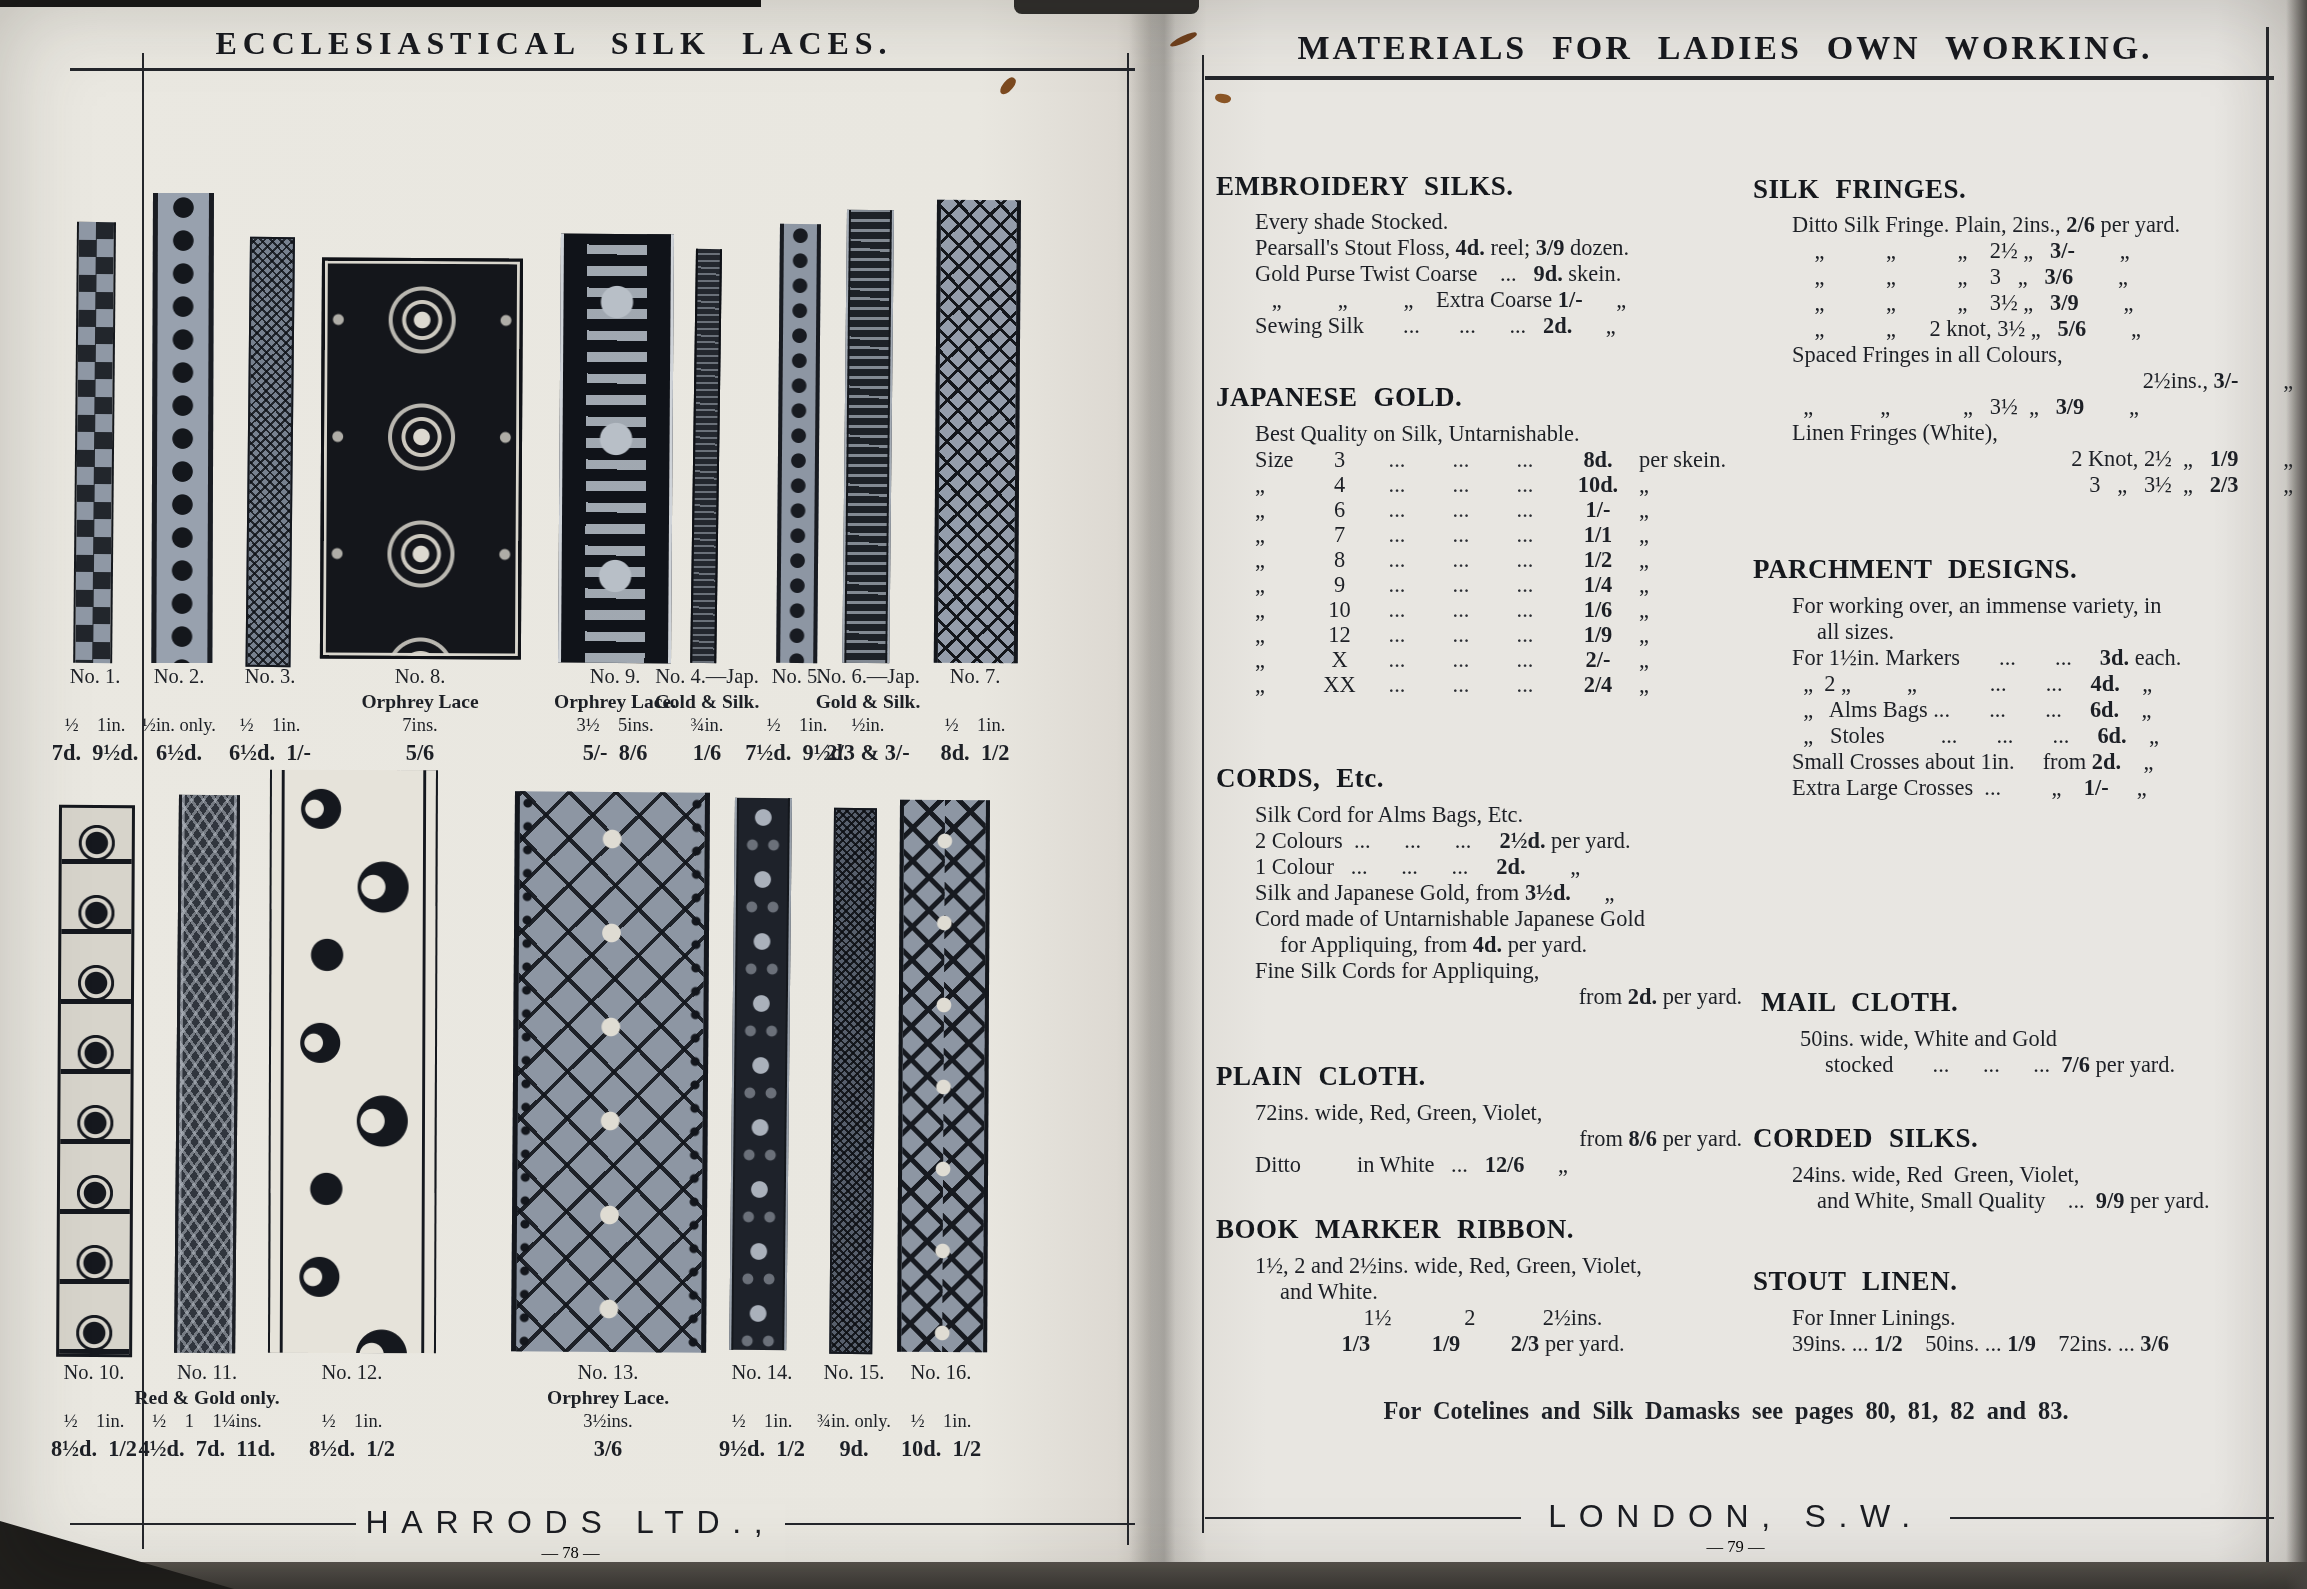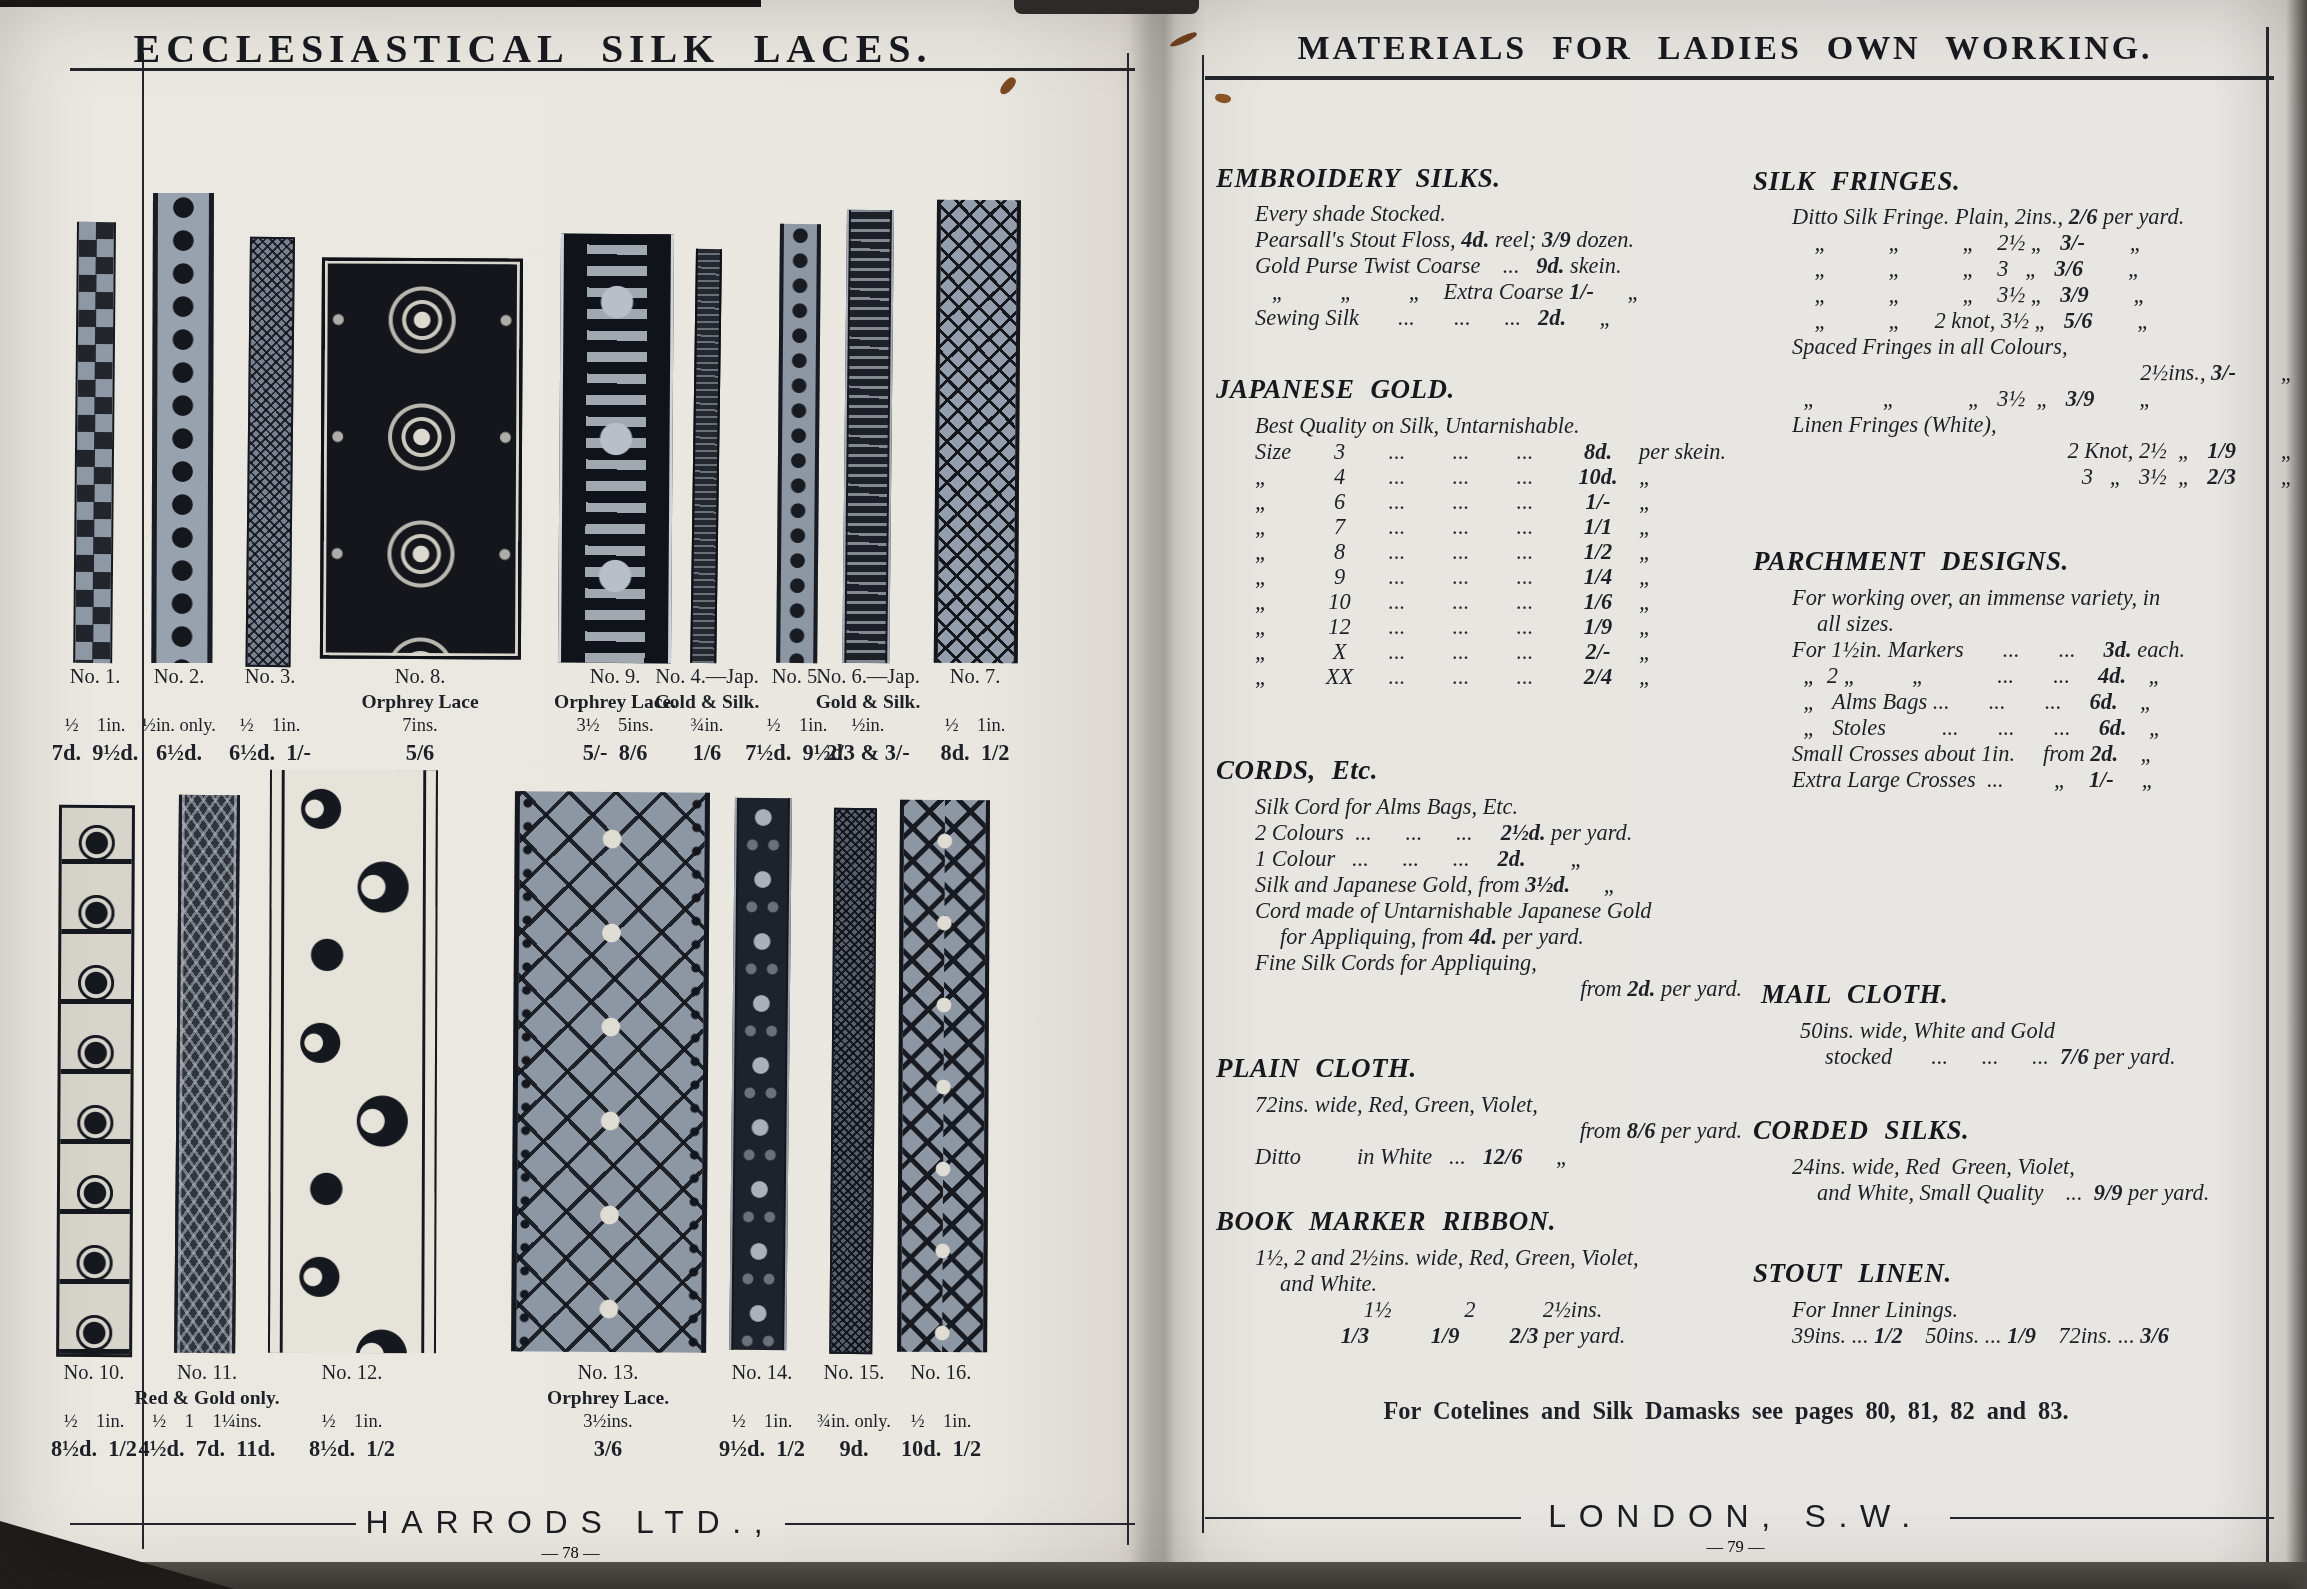--- a/index.html
+++ b/index.html
@@ -19,21 +19,21 @@
   .speck{position:absolute;border-radius:50% 40% 60% 50%;}
   .speck.s1{left:1003px;top:76px;width:9.8px;height:19.5px;background:#7c4a20;transform:rotate(38deg);}
   .speck.s2{left:1180px;top:25px;width:6.8px;height:29px;background:#6e3f1c;transform:rotate(64deg);}
   .speck.s3{left:1215px;top:94px;width:15.6px;height:8.8px;background:#8a5526;transform:rotate(12deg);}
 
   
   .rule{position:absolute;background:#24262b;}
 
   
   .page-title{position:absolute;text-align:center;font-weight:bold;color:#17191e;}
-  .title-left{left:26px;top:25px;width:1014px;font-size:40px;letter-spacing:5.9px;word-spacing:17.6px;}
+  .title-left{left:47px;top:25px;width:1014px;font-size:32px;letter-spacing:5.9px;word-spacing:17.6px;}
   .title-right{left:1209px;top:29px;width:1032px;font-size:34px;letter-spacing:2.9px;word-spacing:13.7px;}
 
   
   .lace{position:absolute;transform-origin:50% 0;}
   .lace-cap{position:absolute;width:254px;text-align:center;color:#1d2026;}
   .cap-no{font-size:20.5px;height:26px;}
   .cap-sub{font-size:19.5px;font-weight:bold;height:24.4px;}
   .cap-sizes{font-size:18.5px;height:25px;white-space:pre;}
   .cap-prices{font-size:22.4px;font-weight:bold;white-space:pre;}
 
@@ -94,21 +94,21 @@
     repeating-linear-gradient(45deg, rgba(12,14,18,.85) 0 2px, rgba(0,0,0,0) 2px 5.9px),
     repeating-linear-gradient(-45deg, rgba(12,14,18,.85) 0 2px, rgba(0,0,0,0) 2px 5.9px);border:2.9px solid #14171d;}
   .p16{background-color:#8d96a3;border-left:4.9px solid #14171c;border-right:4.9px solid #14171c;background-image:
     radial-gradient(circle at 50% 41px, #dfdcd3 6.8px, rgba(0,0,0,0) 7.8px),
     repeating-linear-gradient(45deg, #171a20 0 4.9px, rgba(0,0,0,0) 4.9px 23.4px),
     repeating-linear-gradient(135deg, #171a20 0 4.9px, rgba(0,0,0,0) 4.9px 23.4px);
     background-size:100% 82px,50% 100%,50% 100%;
     background-position:0 0,0 0,100% 0;}
 
   
-  .col{position:absolute;top:148px;font-style:italic;}
+  .col{position:absolute;top:156px;}
   .sec{position:absolute;left:0;width:100%;}
   .sec h2{margin:0 0 7.8px 0;font-size:27px;letter-spacing:0.5px;word-spacing:8.8px;color:#15181d;}
   .ln{white-space:pre;font-size:22.4px;line-height:26px;padding-left:39px;}
   .ln b{font-weight:bold;}
   .jg-row{display:flex;font-size:22.4px;line-height:25px;padding-left:39px;}
   .jg-lbl{width:59px;}
   .jg-size{width:51px;text-align:center;}
   .jg-dot{width:64px;text-align:center;color:#2a2d33;}
   .jg-price{width:82px;text-align:center;font-weight:bold;}
   .jg-per{flex:1;}

